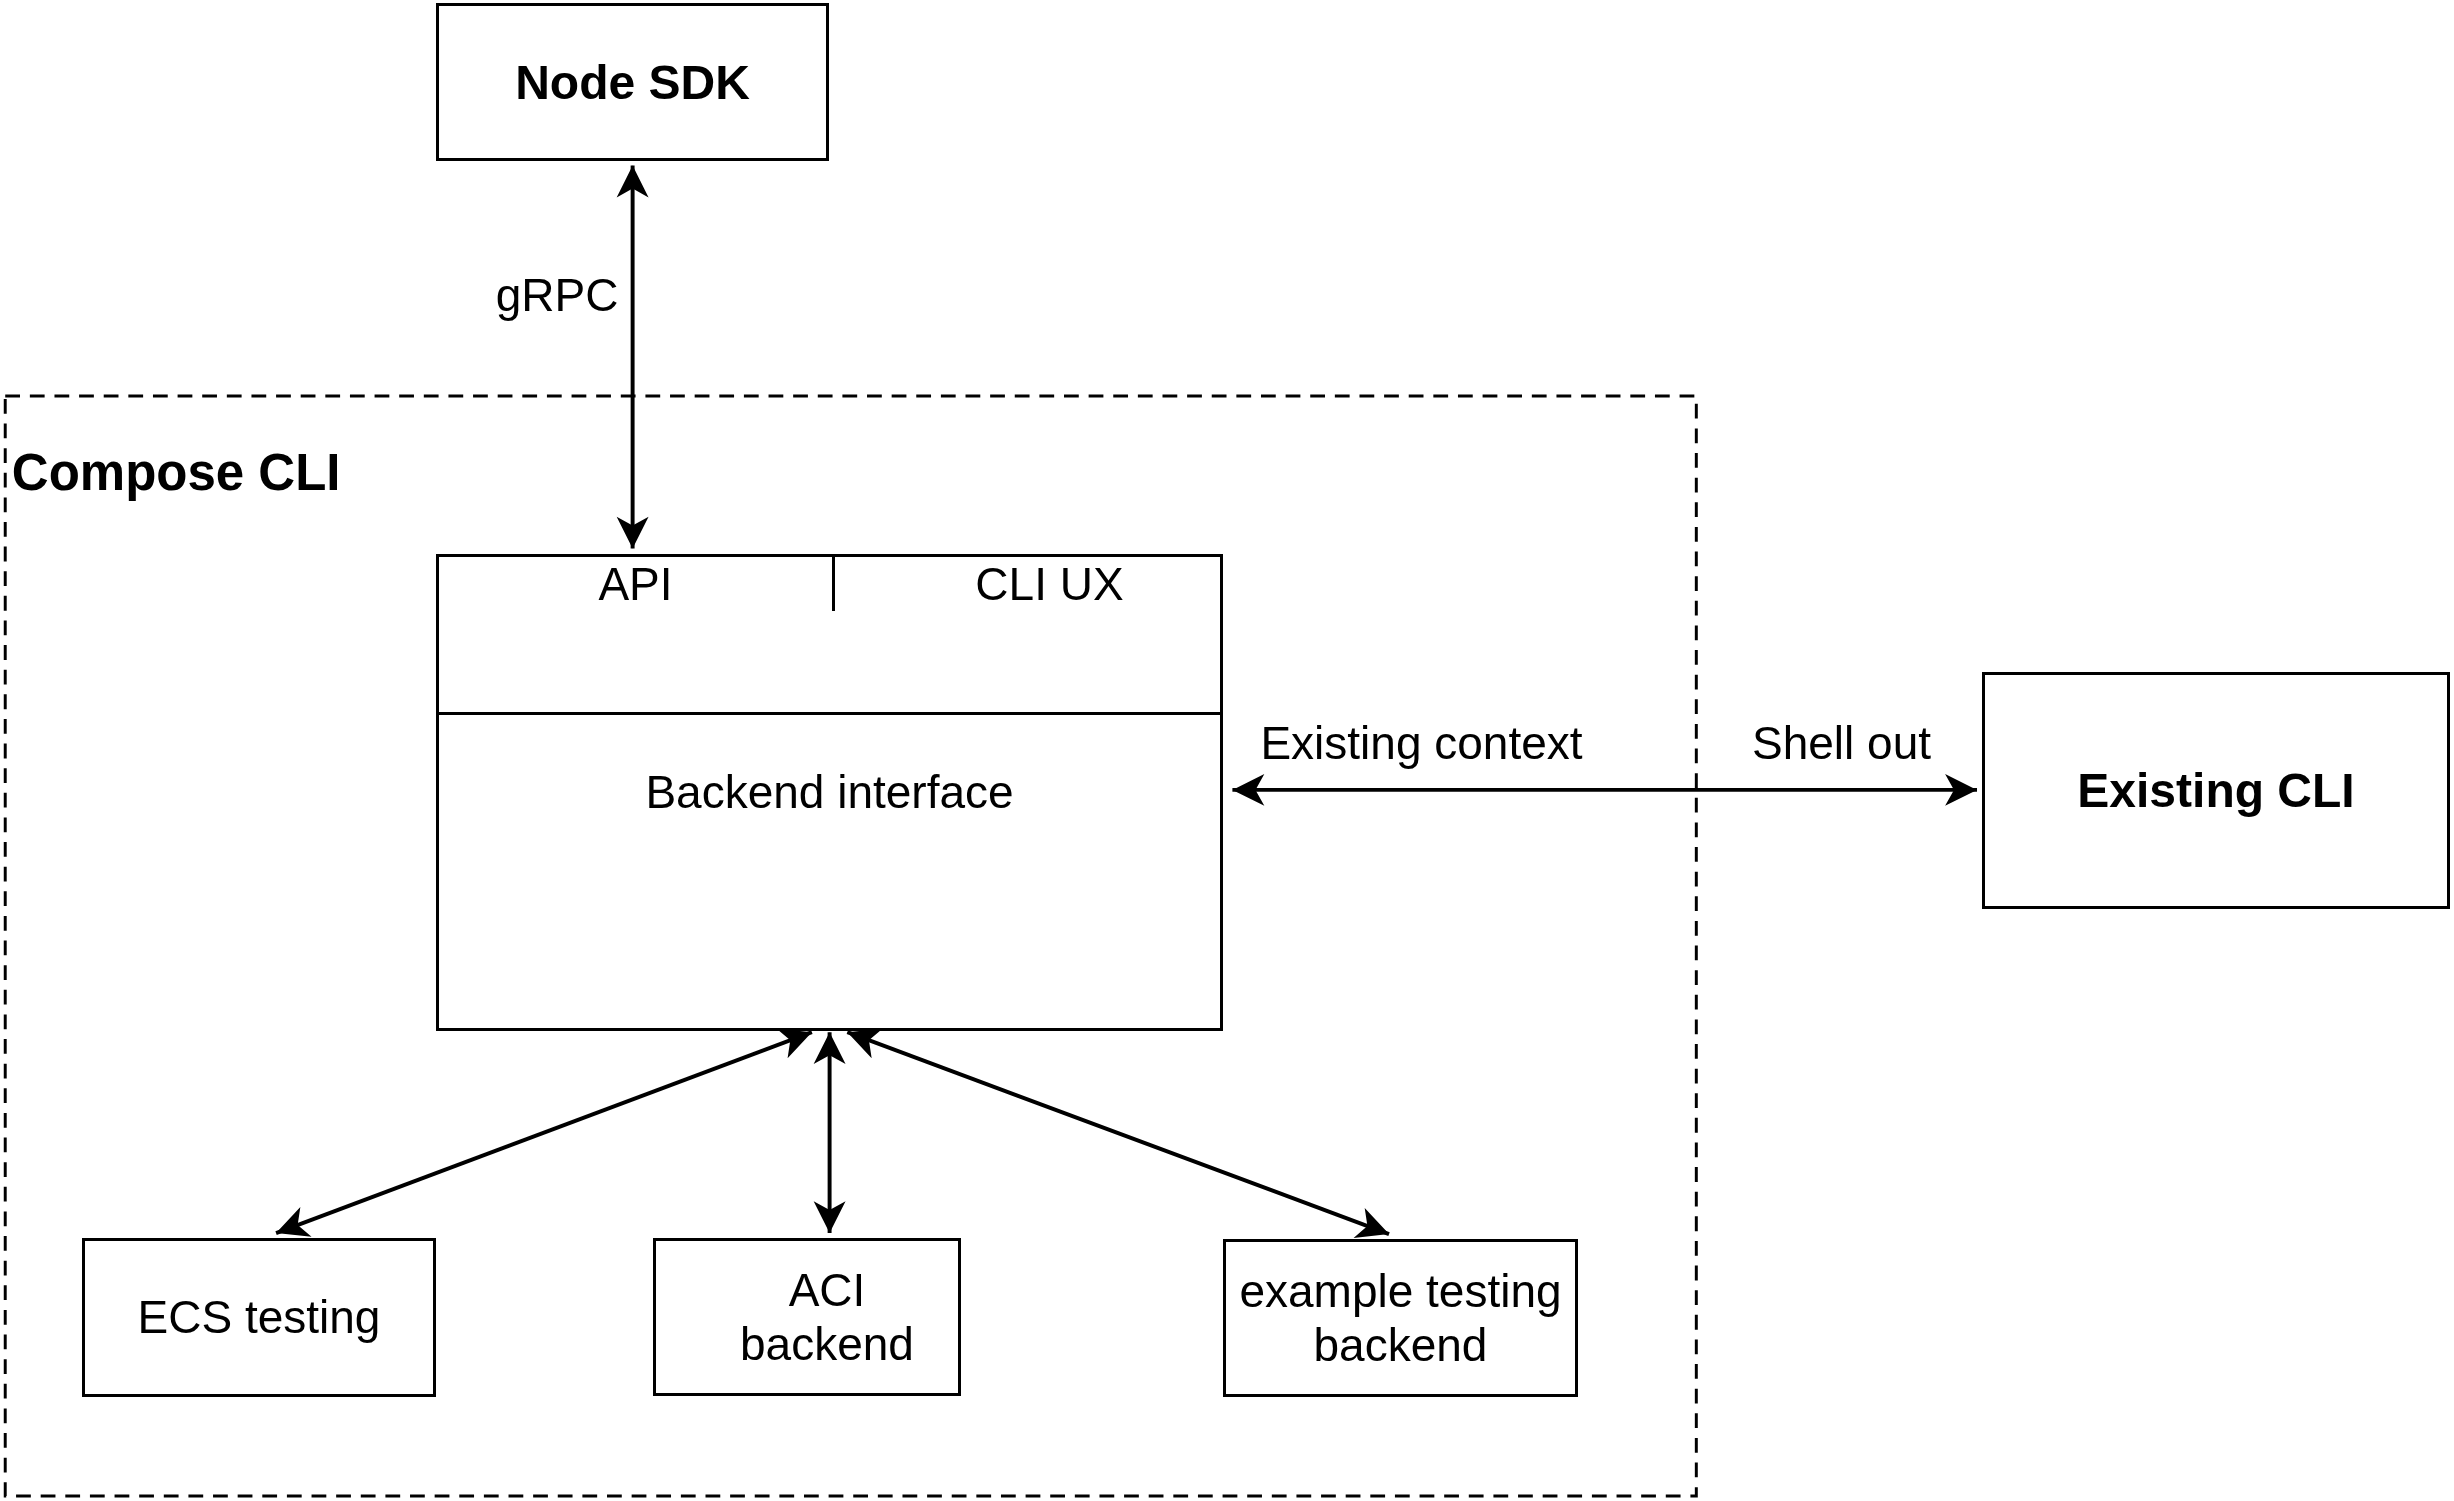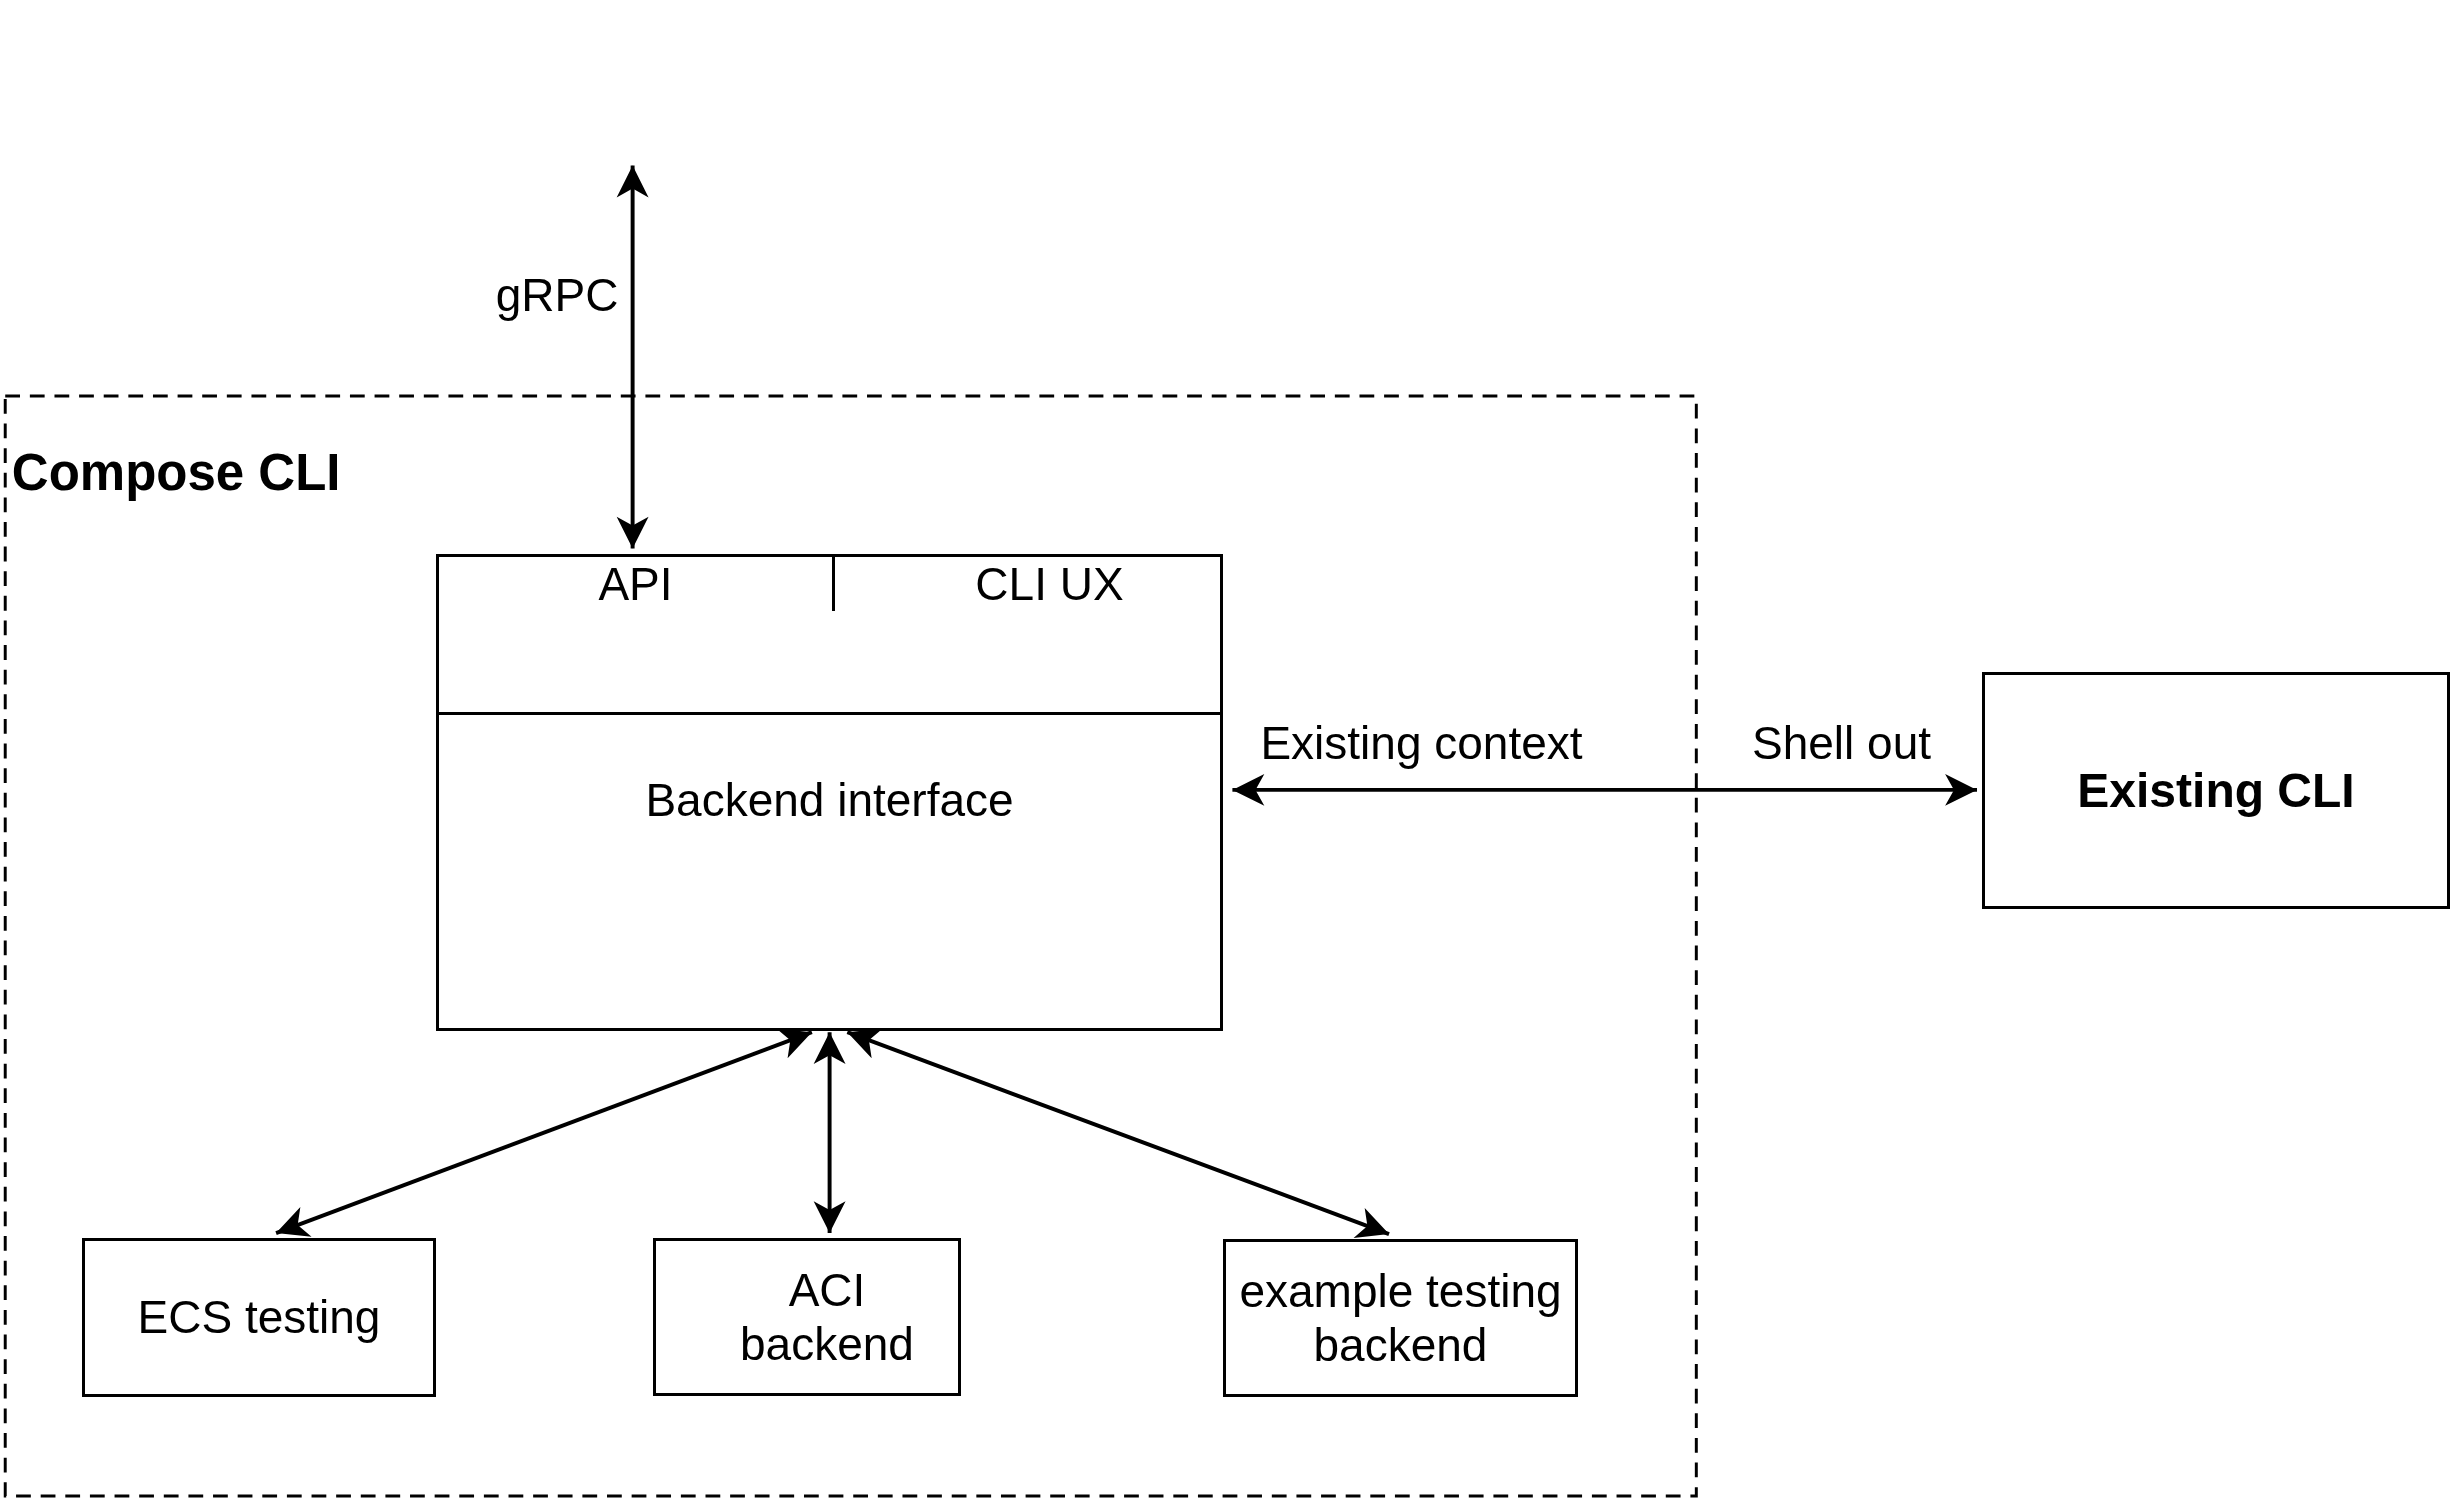--- a/index.html
+++ b/index.html
@@ -47,21 +47,21 @@
   #node-sdk { left: 436px; top: 3px; width: 393px; height: 158px; }
   
   #cli-stack { left: 436px; top: 554px; width: 787px; height: 477px; display: block; }
   .crow { box-sizing: border-box; display: flex; align-items: flex-start; }
   #crow-top { height: 158px; border-bottom: 3.9px solid #000000; }
   .ccell { display: flex; align-items: center; justify-content: center; box-sizing: border-box; }
   #cell-api { width: 393px; }
   #cell-cliux { flex: 1; border-left: 3.9px solid #000000; padding-left: 44px; }
   #crow-context { height: 158px; border-bottom: 3.9px solid #000000;
                   display: flex; align-items: center; justify-content: center; }
-  #crow-backend { height: 154px; display: flex; align-items: center; justify-content: center; margin-top: 8px; }
+  #crow-backend { height: 154px; display: flex; align-items: center; justify-content: center; }
   
   #existing-cli { left: 1982px; top: 672px; width: 468px; height: 237px; }
   
   #ecs-backend { left: 82px;  top: 1238px; width: 354px; height: 159px; }
   #aci-backend { left: 653px; top: 1238px; width: 308px; height: 158px; padding-left: 40px; }
   #example-backend { left: 1223px; top: 1239px; width: 355px; height: 158px; padding: 0 6px; }
   
   #compose-cli-label {
     position: absolute;
     left: 11.8px; top: 407px;
@@ -81,20 +81,23 @@
     width: 2455px;
     height: 1501px;
     pointer-events: none;
   }
 </style>
 </head>
 <body>
 
 <div id="canvas">
 
+  <div class="box" id="node-sdk">
+    <span class="label-bold">Node SDK</span>
+  </div>
 
   <div id="compose-cli-label">Compose CLI</div>
 
   <div class="box" id="cli-stack">
     <div class="crow" id="crow-top">
       <div class="ccell" id="cell-api">
         <span class="label-lg">API</span>
       </div>
       <div class="ccell" id="cell-cliux">
         <span class="label-lg">CLI UX</span>

